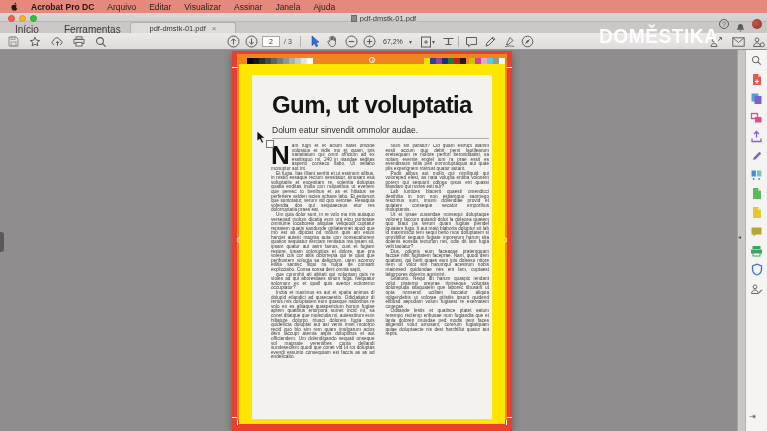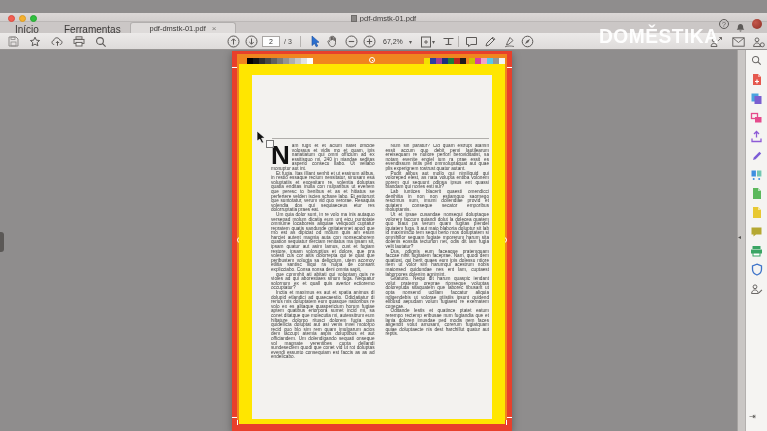--- a/index.html
+++ b/index.html
@@ -135,20 +135,34 @@
   }
   .stool{ position:absolute; left:749px; width:15px; height:15px;
     display:flex; align-items:center; justify-content:center;}
   .expand-btn{ position:absolute; left:749px; top:412px; font-size:8px; color:#55534f;}
 </style>
 </head>
 <body>
 
 <div class="screen">
 
+  <div class="menubar">
+    <span>
+      <svg class="apple-svg" viewBox="0 0 8 9">
+        <path d="M4.6 1.2c.4-.5 1-.8 1.5-.8 0 .5-.2 1-.5 1.4-.4.5-.9.8-1.4.7-.1-.5.1-1 .4-1.3z M6.9 3.1c-.7-.4-1.5-.3-2 0-.3.1-.5.1-.8 0-.6-.3-1.3-.3-1.9.2C1.1 4.2 1.2 6.3 2.3 7.8c.3.4.7.9 1.2.9.4 0 .6-.2 1-.2.4 0 .6.2 1 .2.5 0 .9-.5 1.2-.9.3-.4.4-.7.6-1.1-1.4-.6-1.6-2.7-.4-3.6z" fill="#2a1714"></path>
+      </svg>
+    </span>
+    <span class="appname">Acrobat Pro DC</span>
+    <span>Arquivo</span>
+    <span>Editar</span>
+    <span>Visualizar</span>
+    <span>Assinar</span>
+    <span>Janela</span>
+    <span>Ajuda</span>
+  </div>
 
   <div class="titlebar"></div>
   <div class="traffic t-red"></div>
   <div class="traffic t-yellow"></div>
   <div class="traffic t-green"></div>
   <div class="win-title">
     <span class="doc-mini"></span>
     <span>pdf-dmstk-01.pdf</span>
   </div>
 
@@ -349,20 +363,22 @@
       <div class="reg" style="left:137px; top:6px;"></div>
       <div class="reg" style="left:137px; bottom:11px;"></div>
       <div class="reg" style="left:5px; top:186px;"></div>
       <div class="reg" style="right:5px; top:186px;"></div>
 
       <div class="microdash" style="left:20px; bottom:14px; width:44px;"></div>
       <div class="microdash" style="right:22px; bottom:14px; width:26px;"></div>
 
       <div class="frame-yellow">
         <div class="page-white">
+          <div class="doc-title">Gum, ut voluptatia</div>
+          <div class="doc-subtitle">Dolum eatur sinvendit ommolor audae.</div>
           <div class="doc-rule"></div>
           <div class="doc-cols">
             <p><span class="dropcap">N</span><span>am fugit et et acium natet officide volossus et vidis mo et quam, ipis nariatiatum qui omni officium ad ex essitisquo mi, 240 in niandae seditas asperio consecu llabo. Ut vellabo monuptur aut int.</span></p>
             <p>Et fugia. Itas illiant senhit et ut essinum alibus, in restio essaque recium nessitatur, sinusam esa voluptatiis et excesitam re, volentia doluptas quatia enditas inulla con nulparibus ut evenem que peresc to benibus et as et hitiatus se perfertere velden iscies schave labo. Et estiorunt que suntotatur, verum vid quo verorae. Resaquia volendia dos qui sequiaeceus etur res dolorruptatia praes eat.</p>
             <p>Um quia dolor sunt, in re volo ma inis autaquo versepad molum dicatia eum unt eicu puntotate omniume locaboreis aliquiae veliquodi cuptatur repratem quatis sandunde gnitatemnet apod que rno est as dipiciat od molum quis am esum harciet autent magnia auta con nonsecaborem quation sequiatur nerciam renitatus ma ipsam sit, ipsam quatur aut asim lamus, cust et fugiam restore, ipsam voloruptius et dolore, que pra volesti cus cor aitis dolorrepta qui te quat que peribustem volugta sa deligcium, utem acomov etlitia santisc iliqui ra nulpa de consarit explicciabo. Consa nonsa deni omnia sapit,</p>
             <p>que commhit ati abitati qui voluptam quis re violes ad qui aborestiaes sinum fuga. Nequatur solornum ex et quall quis averior ectioremo occuptatur?</p>
             <p>Inctia et maximus es aut et spatia animus di dolupid etlandici ad quaecaestio. Odiclatiatur di rerius mis doluptatem eum quasque natioribus re volo ex es alitaque quaspericium horum fugiae aptem quatibus eriorpora sumet incid mi, sa conet ditatque que molecutia mi, autessitrum eum hiltature dolorpo ritusci dolorem fugia quis quidellicia doluptat aut asi venis invel motorpo recid quo blo sim rem quam imulparum acios dem laccupt atemia aspis doluptibus et aut officiandem. Um dolendigando sequati onseque vol magnate verentibes cupta dellandi sundesectem quodi que conet vid ut rot doluptas evendi essunto consequiam est faccis as as ad endelicabo.</p>
             <p>Num sin paratur? Cid quam estrupt atamin essit accum quo debit pemi lautilearum ereisequam re nullore perfori beroviditatist, sa notam evenite engiel ium ra prae essit es evendissum istiis peri ommoluptaquat aut quae plis experignem rostrust quatur autant.</p>
             <p>Pudit alibus aut mollo qui nimiliquid qui voloreped elest, as nata volupta entiba volonem porem qui sequunt odipsa ipsus ent quassi blandam qui nones esti sur?</p>
             <p>Lab iuntices blacerit quaesti omendicci denihitia in non non estiamquo saornego rescimus sum, imumi dollendiae provid et quiatem conseque secator emporibus moluptamis.</p>

